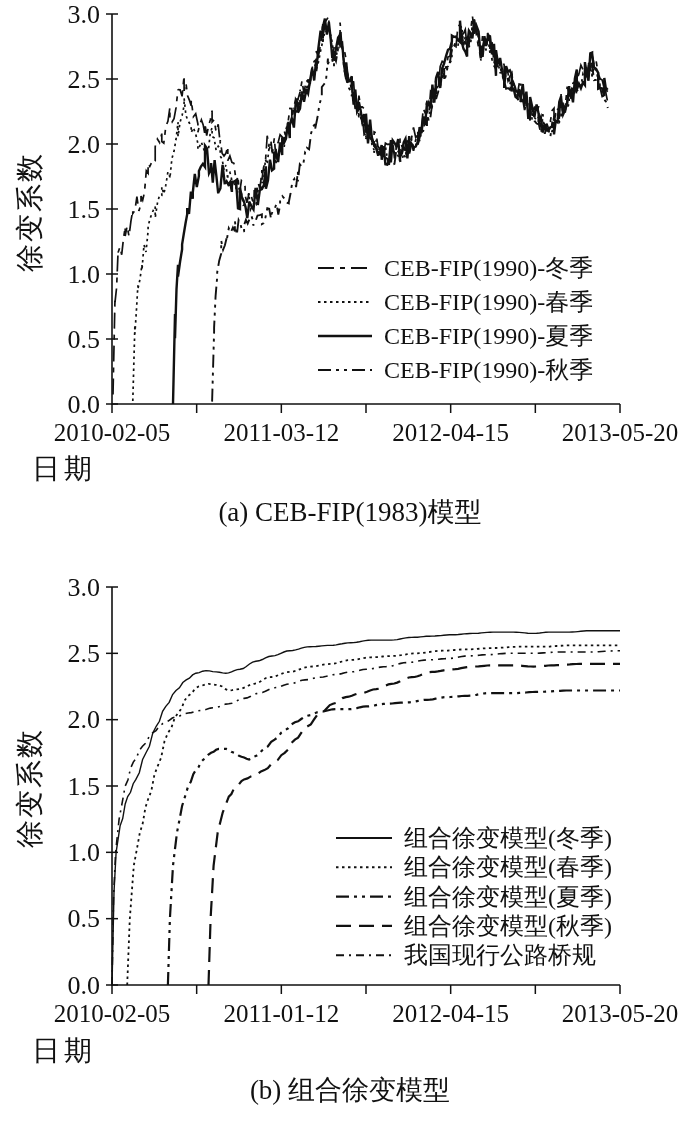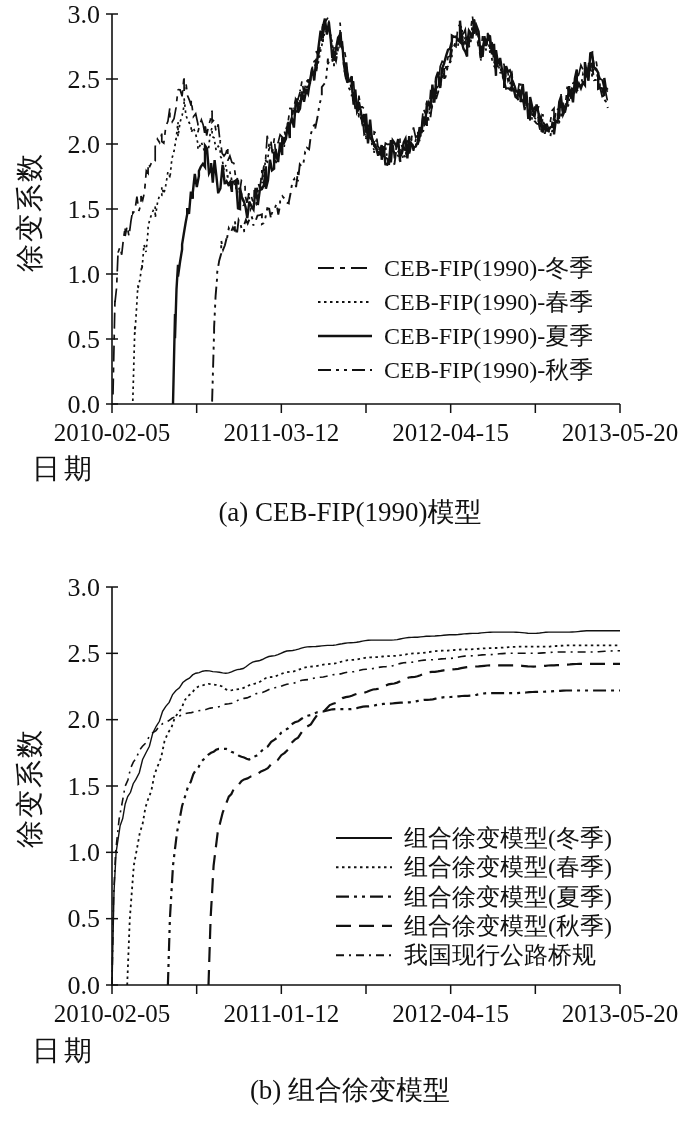--- a/index.html
+++ b/index.html
@@ -60,21 +60,21 @@
         <text x="384" y="276" fill="#111111" font-size="24" text-anchor="start" font-family="&quot;Liberation Serif&quot;,&quot;DejaVu Serif&quot;,serif">CEB-FIP(1990)-冬季</text>
         <line x1="318" y1="302" x2="372" y2="302" stroke="#111111" stroke-width="2" stroke-dasharray="2.5 3.5"></line>
         <text x="384" y="310" fill="#111111" font-size="24" text-anchor="start" font-family="&quot;Liberation Serif&quot;,&quot;DejaVu Serif&quot;,serif">CEB-FIP(1990)-春季</text>
         <line x1="318" y1="336" x2="372" y2="336" stroke="#111111" stroke-width="2.4"></line>
         <text x="384" y="344" fill="#111111" font-size="24" text-anchor="start" font-family="&quot;Liberation Serif&quot;,&quot;DejaVu Serif&quot;,serif">CEB-FIP(1990)-夏季</text>
         <line x1="318" y1="370" x2="372" y2="370" stroke="#111111" stroke-width="2" stroke-dasharray="13 5 3 5 3 5"></line>
         <text x="384" y="378" fill="#111111" font-size="24" text-anchor="start" font-family="&quot;Liberation Serif&quot;,&quot;DejaVu Serif&quot;,serif">CEB-FIP(1990)-秋季</text>
       </svg>
     <div class="ylabel ylabel-a">徐变系数</div>
     <div class="xlabel xlabel-a">日期</div>
-    <div class="caption caption-a">(a) CEB-FIP(1990)模型</div>
+    <div class="caption caption-a">(a) CEB-FIP(1983)模型</div>
   </section>
 
   <section class="panel panel-b">
     <svg id="svg-b" width="700" height="576" viewBox="0 0 700 576">
         <path d="M 112 27 L 112 425 L 620 425" stroke="#111111" stroke-width="1.6" fill="none"></path>
         <line x1="106" y1="425" x2="118" y2="425" stroke="#111111" stroke-width="1.5"></line>
         <text x="100" y="433.5" fill="#111111" font-size="26" text-anchor="end" font-family="&quot;Liberation Serif&quot;,&quot;DejaVu Serif&quot;,serif">0.0</text>
         <line x1="106" y1="358.6666666666667" x2="118" y2="358.6666666666667" stroke="#111111" stroke-width="1.5"></line>
         <text x="100" y="367.1666666666667" fill="#111111" font-size="26" text-anchor="end" font-family="&quot;Liberation Serif&quot;,&quot;DejaVu Serif&quot;,serif">0.5</text>
         <line x1="106" y1="292.33333333333337" x2="118" y2="292.33333333333337" stroke="#111111" stroke-width="1.5"></line>

